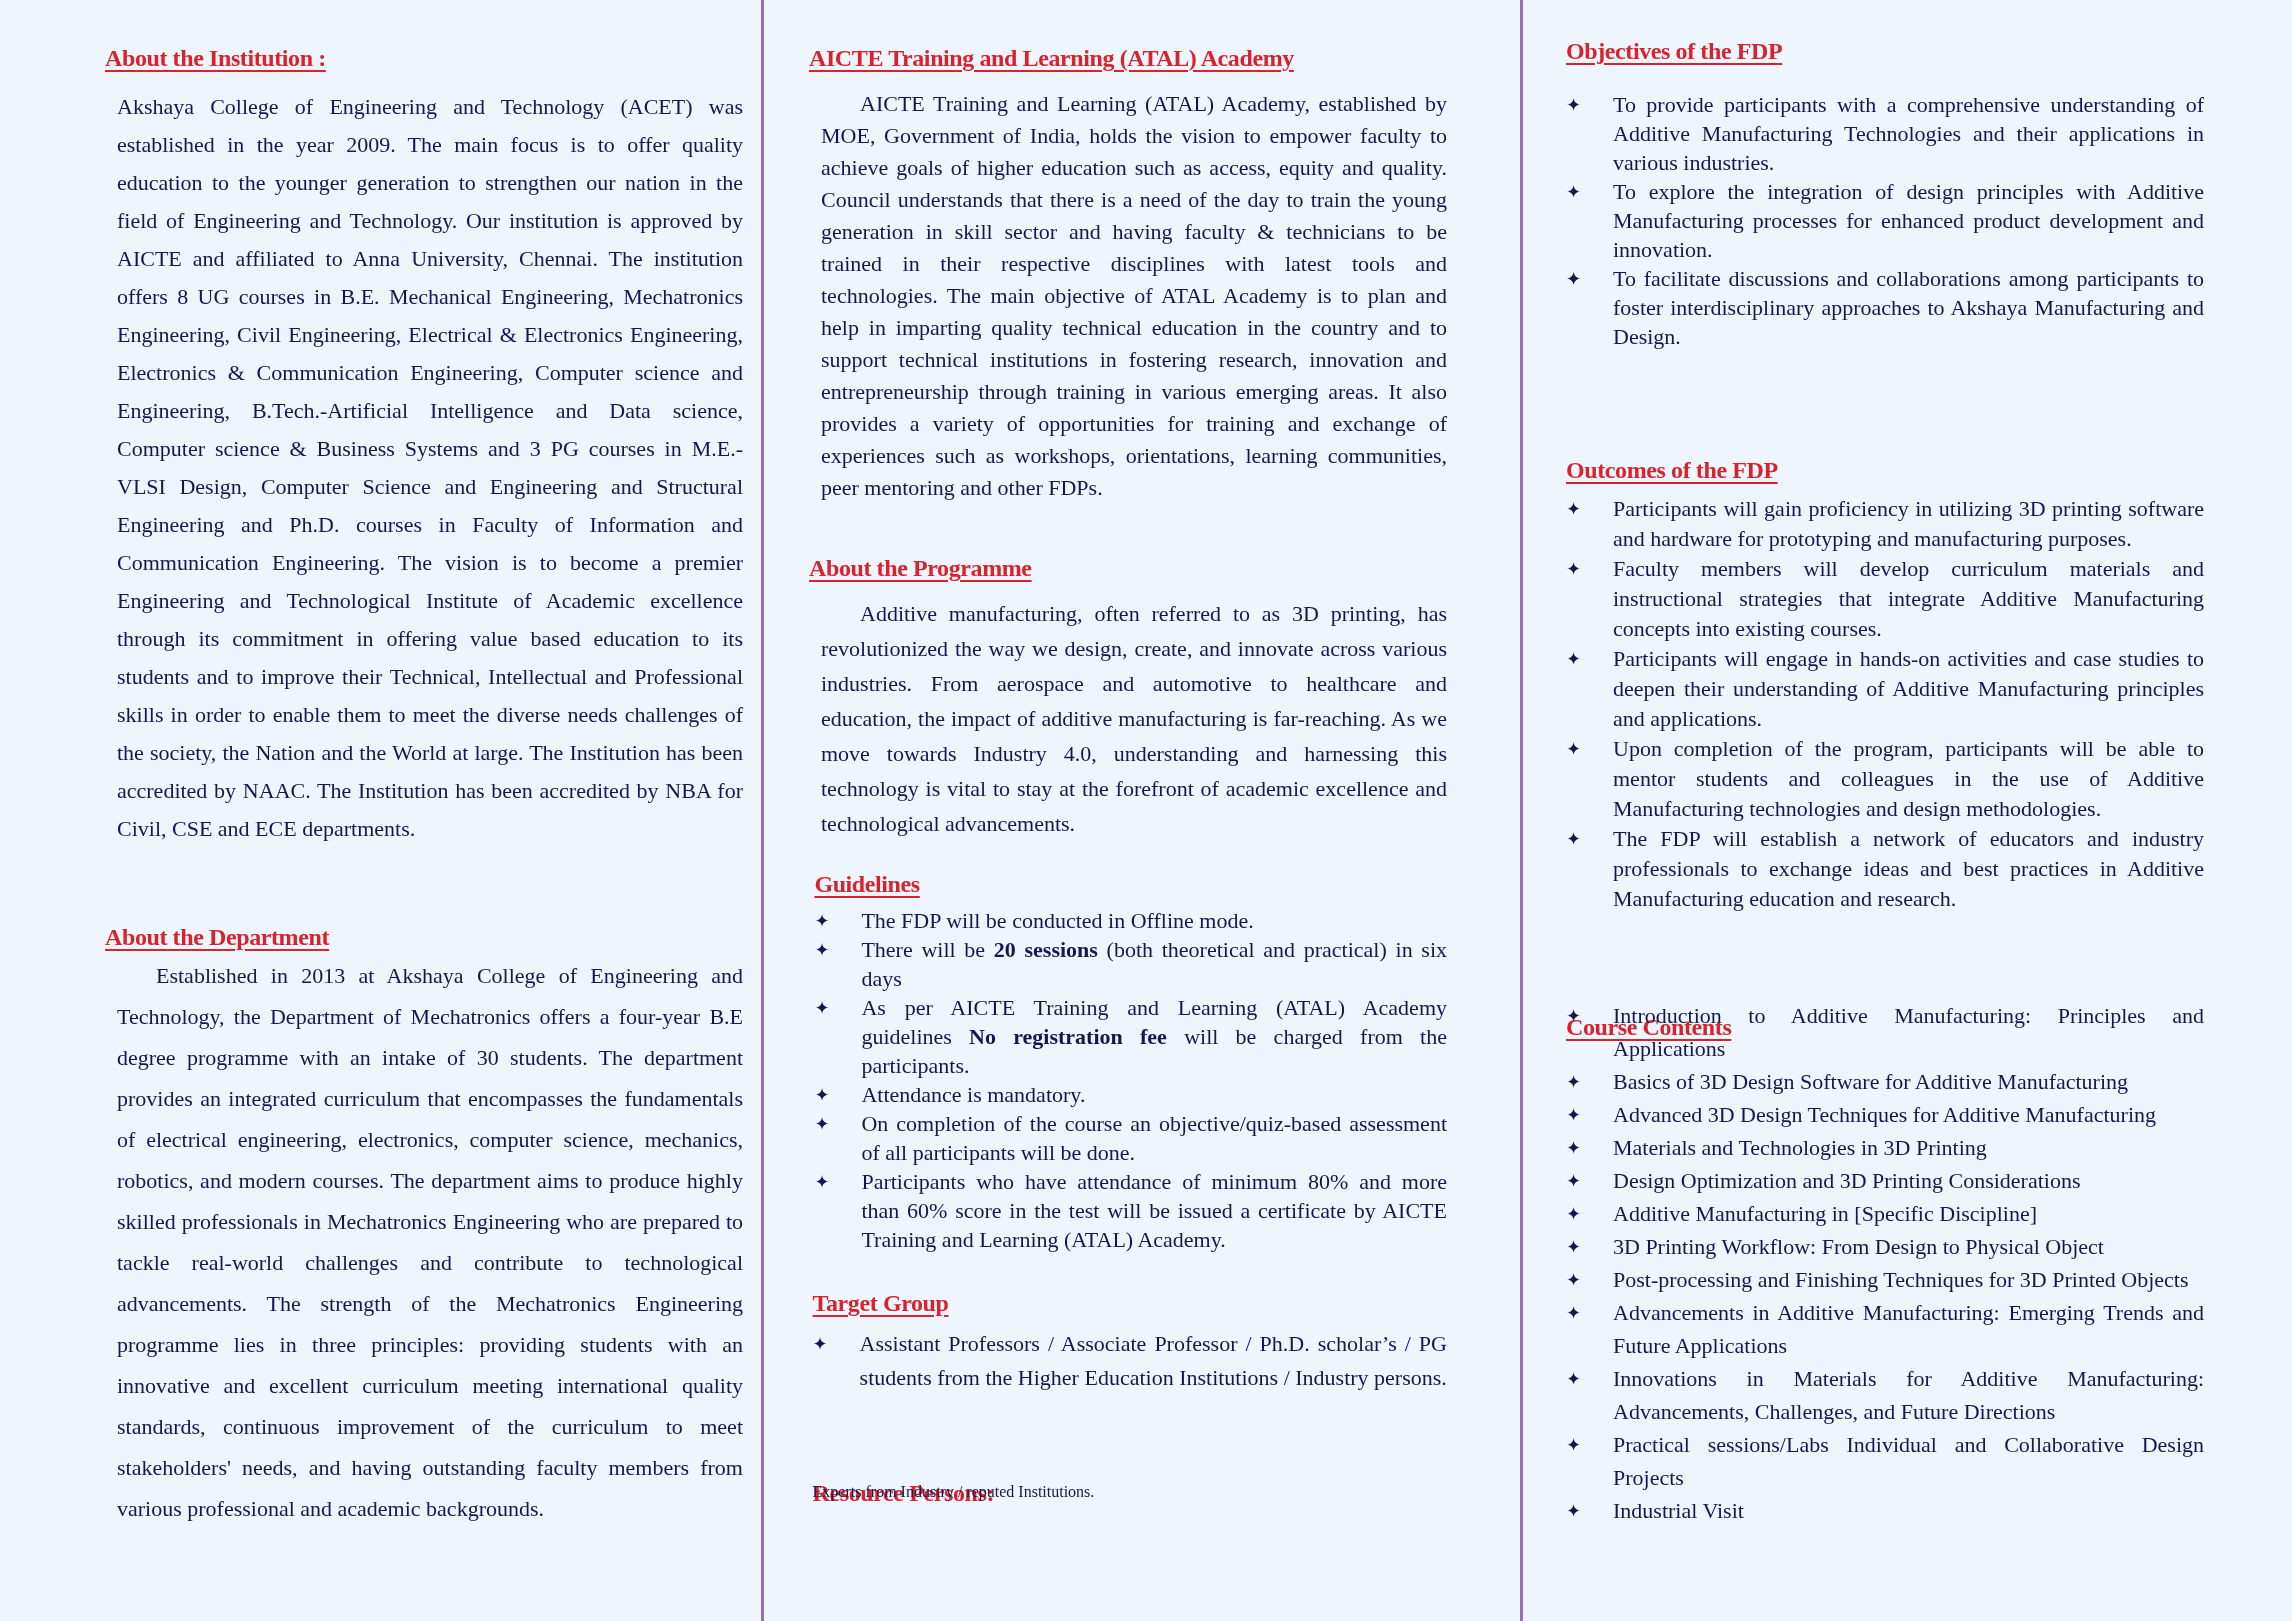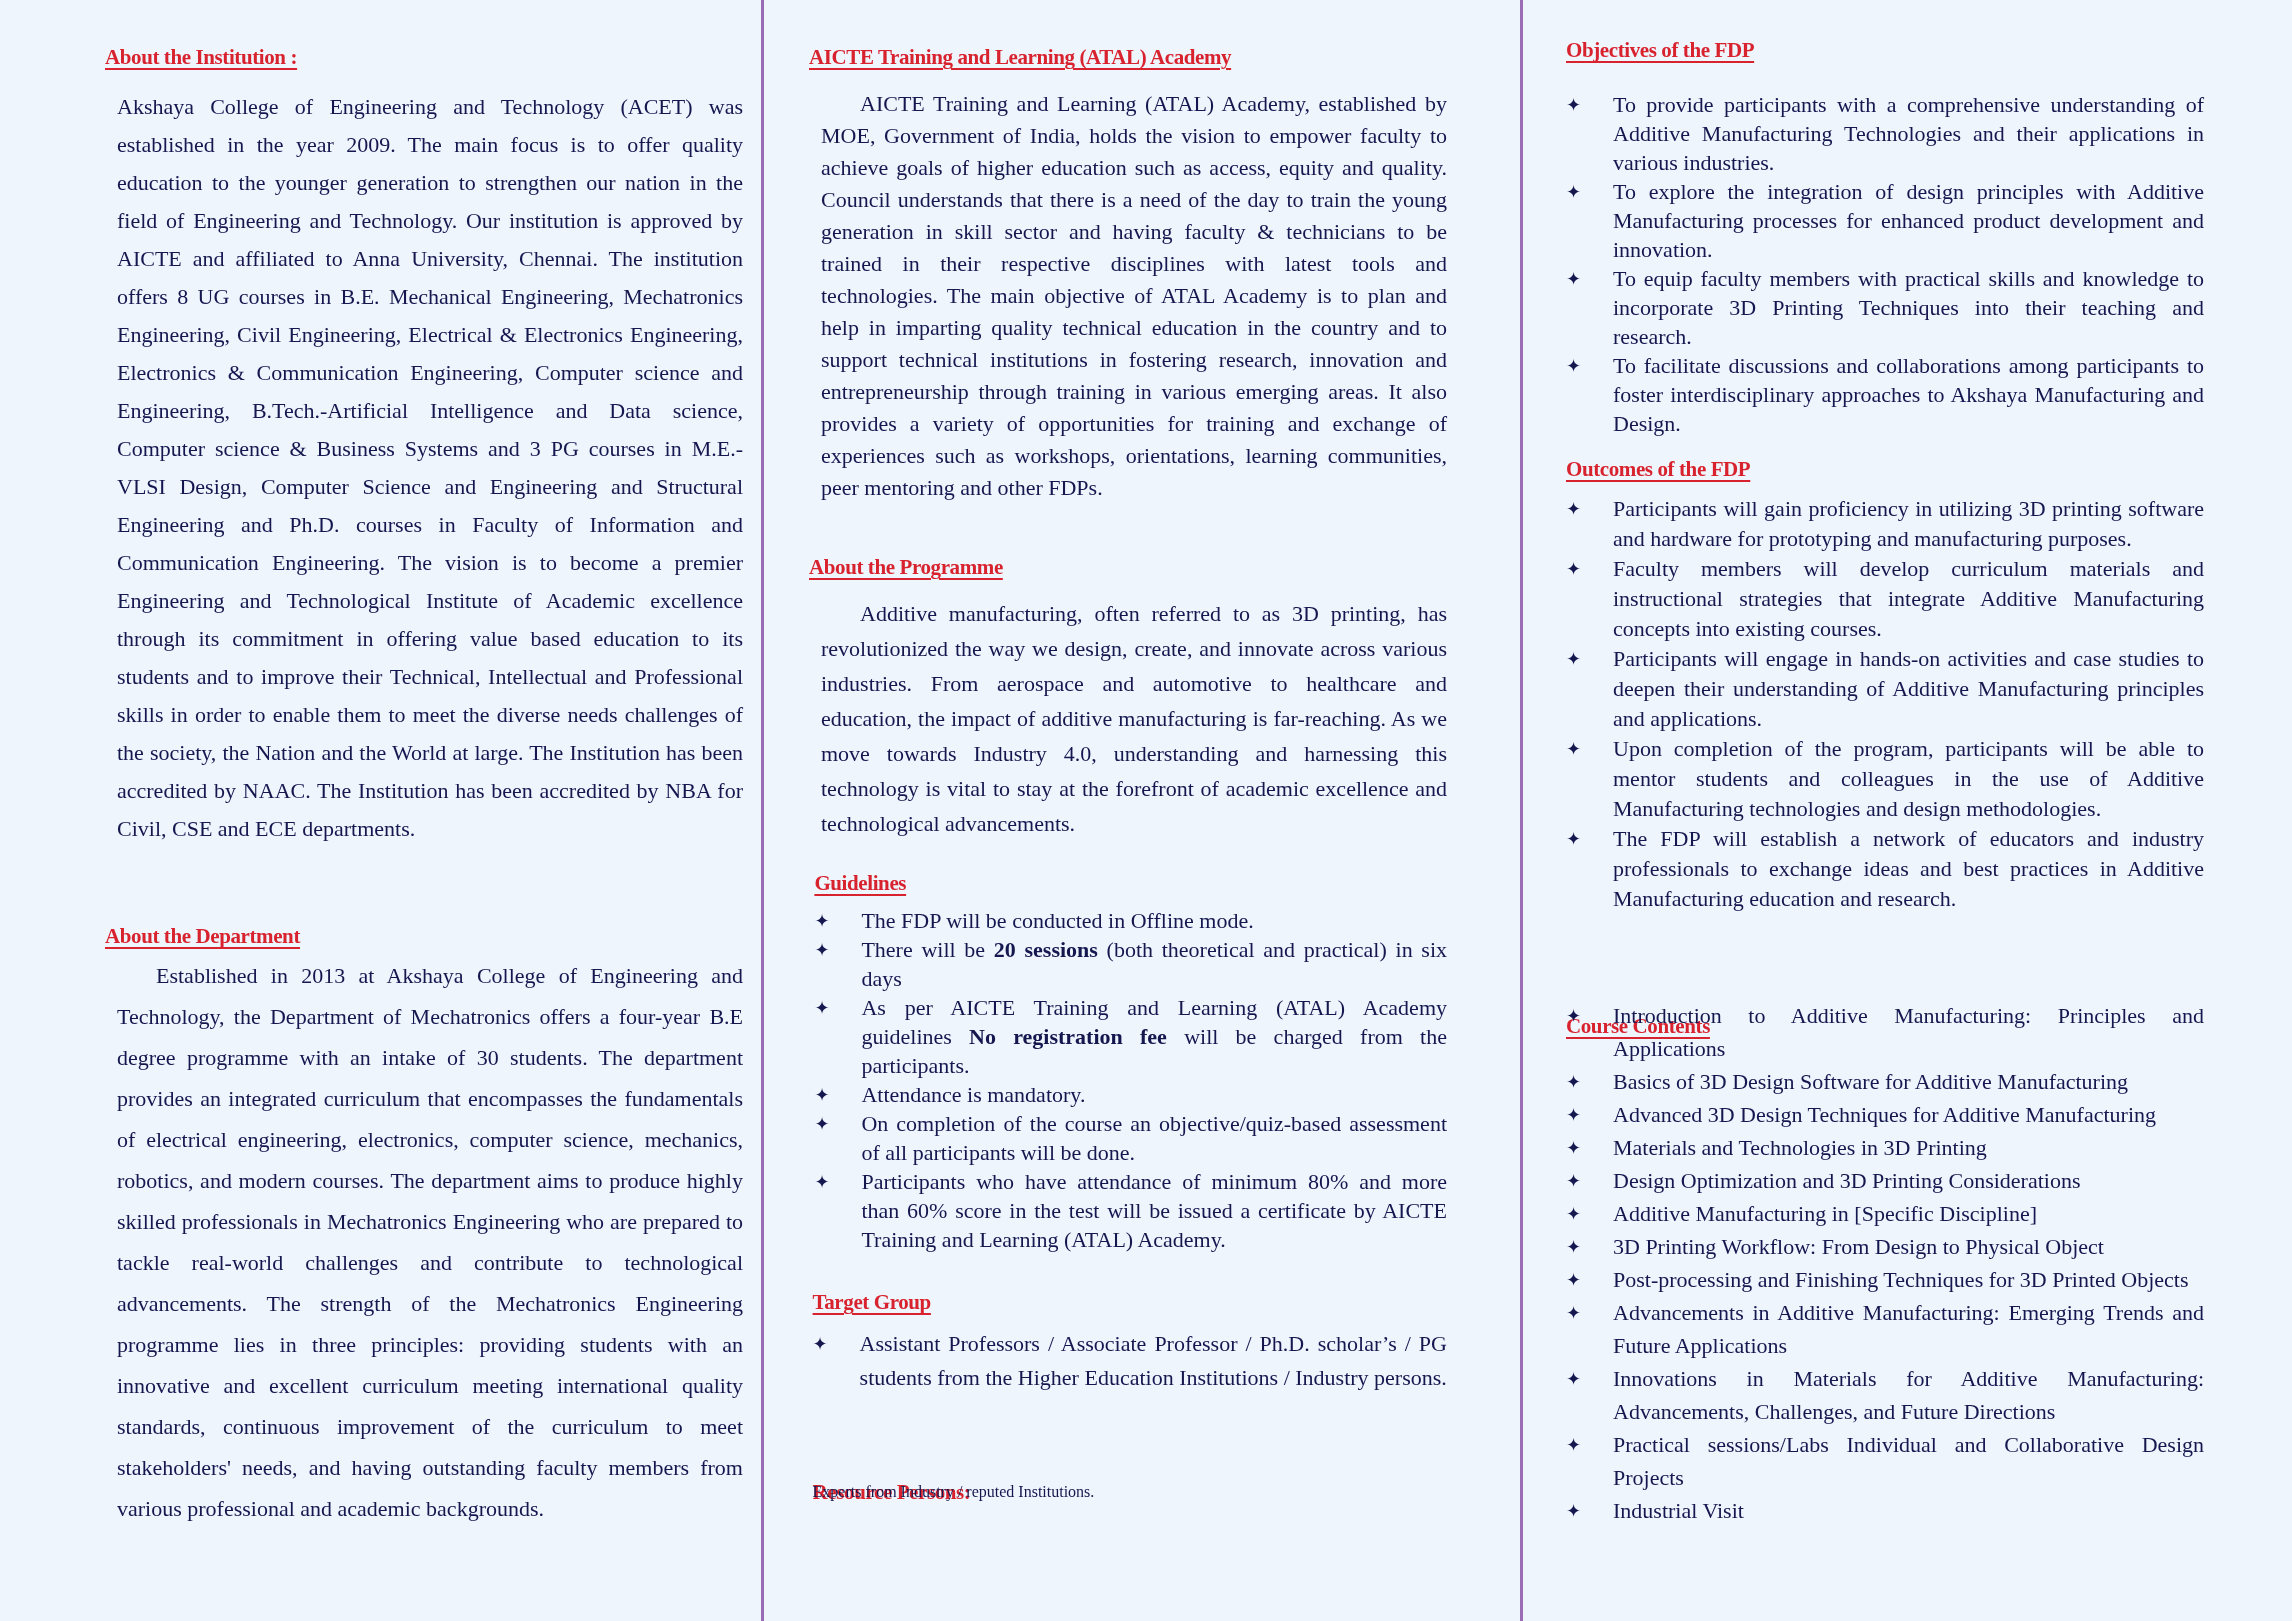--- a/index.html
+++ b/index.html
@@ -14,21 +14,21 @@
   #col1 { left:105px; width:638px; }
   #col2 { left:809px; width:638px; }
   #col3 { left:1566px; width:638px; }
   .divider { position:absolute; top:0; width:2.7px; height:1622px; background:#9a6cb4; }
   #div1 { left:761px; }
   #div2 { left:1520px; }
 
   .heading {
     color:#d8232e; font-weight:bold; text-decoration:underline;
     text-decoration-thickness:1.8px; text-underline-offset:3.6px;
-    font-size:21px; letter-spacing:-0.4px;
+    font-size:24px; letter-spacing:-0.4px;
     position:absolute; left:0; white-space:nowrap;
   }
   .heading.nounder { text-decoration:none; }
   .para {
     position:absolute; left:12px; right:0;
     text-align:justify; font-size:22px;
   }
   .para.indent { text-indent:39px; }
   ul.bl { list-style:none; margin:0; padding:0; position:absolute; left:0; right:0; }
   ul.bl li { position:relative; padding-left:47px; text-align:justify; font-size:22px; }
@@ -71,21 +71,21 @@
     </ul>
   <div class="heading nounder" style="top:1444px; left:3.6px;margin-top:36px;">Resource Persons:</div>
   <div class="para" style="top:1483px; left:3.6px; font-size:16px;">Experts from Industry / reputed Institutions.</div>
 </div>
 
 <div class="col" id="col3">
   <div class="heading" style="top:38px;">Objectives of the FDP</div>
   <ul class="bl" id="objectives-list" style="top:90px; line-height:29px;">
       <li><span class="star">✦</span><span>To provide participants with a comprehensive understanding of Additive Manufacturing Technologies and their applications in various industries.</span></li>
       <li><span class="star">✦</span><span>To explore the integration of design principles with Additive Manufacturing processes for enhanced product development and innovation.</span></li>
-      <li><span class="star">✦</span><span>To equip faculty members with practical skills and knowledge to incorporate 3D Printing Techniques into their teaching and research.</span></li>
+      <li><span class="star">✦</span></li>
       <li><span class="star">✦</span><span>To facilitate discussions and collaborations among participants to foster interdisciplinary approaches to Akshaya Manufacturing and Design.</span></li>
     </ul>
   <div class="heading" style="top:457px;">Outcomes of the FDP</div>
   <ul class="bl" id="outcomes-list" style="top:494px; line-height:30px;">
       <li><span class="star">✦</span><span>Participants will gain proficiency in utilizing 3D printing software and hardware for prototyping and manufacturing purposes.</span></li>
       <li><span class="star">✦</span><span>Faculty members will develop curriculum materials and instructional strategies that integrate Additive Manufacturing concepts into existing courses.</span></li>
       <li><span class="star">✦</span><span>Participants will engage in hands-on activities and case studies to deepen their understanding of Additive Manufacturing principles and applications.</span></li>
       <li><span class="star">✦</span><span>Upon completion of the program, participants will be able to mentor students and colleagues in the use of Additive Manufacturing technologies and design methodologies.</span></li>
       <li><span class="star">✦</span><span>The FDP will establish a network of educators and industry professionals to exchange ideas and best practices in Additive Manufacturing education and research.</span></li>
     </ul>

